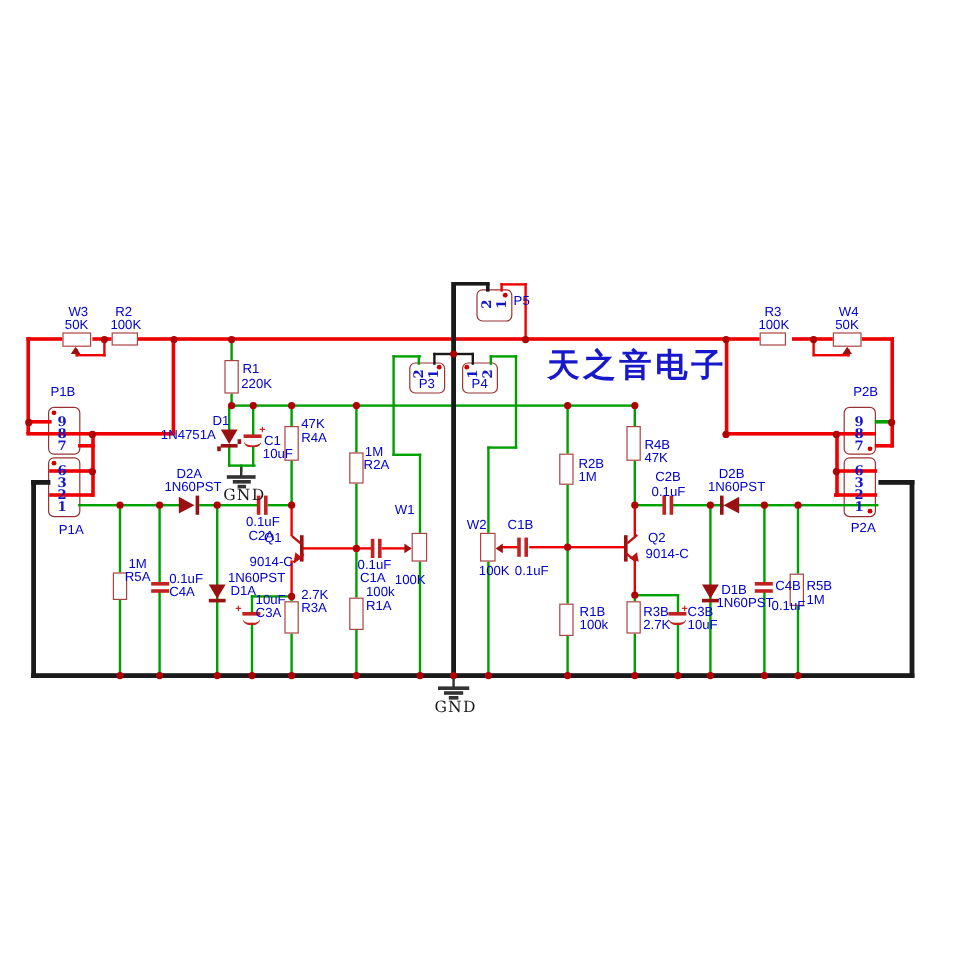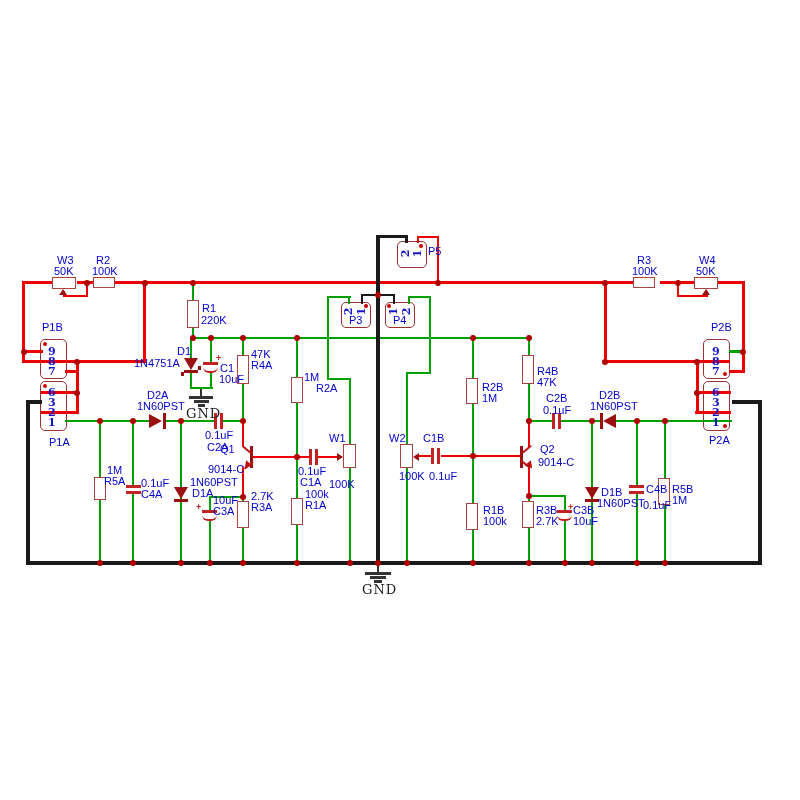--- a/index.html
+++ b/index.html
@@ -347,29 +347,29 @@
   <div class="lbl" style="left:696px;top:266px">50K</div>
   <div class="lbl" style="left:202px;top:303px">R1</div>
   <div class="lbl" style="left:201px;top:315px">220K</div>
   <div class="lbl" style="left:177px;top:346px">D1</div>
   <div class="lbl" style="left:134px;top:358px">1N4751A</div>
   <div class="lbl" style="left:220px;top:363px">C1</div>
   <div class="lbl" style="left:219px;top:374px">10uF</div>
   <div class="lbl" style="left:251px;top:349px">47K</div>
   <div class="lbl" style="left:251px;top:360px">R4A</div>
   <div class="lbl" style="left:304px;top:372px">1M</div>
-  <div class="lbl" style="left:316px;top:383px">R2A</div>
+  <div class="lbl" style="left:303px;top:383px">R2A</div>
   <div class="lbl" style="left:147px;top:390px">D2A</div>
   <div class="lbl" style="left:137px;top:401px">1N60PST</div>
   <div class="lbl" style="left:205px;top:430px">0.1uF</div>
   <div class="lbl" style="left:207px;top:442px">C2A</div>
 
   <div class="lbl" style="left:220px;top:444px;left:220px">Q1</div>
   <div class="lbl" style="left:208px;top:464px">9014-C</div>
-  <div class="lbl" style="left:329px;top:433px">W1</div>
+  <div class="lbl" style="left:329px;top:420px">W1</div>
   <div class="lbl" style="left:329px;top:479px">100K</div>
   <div class="lbl" style="left:298px;top:466px">0.1uF</div>
   <div class="lbl" style="left:300px;top:477px">C1A</div>
   <div class="lbl" style="left:305px;top:489px">100k</div>
   <div class="lbl" style="left:305px;top:500px">R1A</div>
   <div class="lbl" style="left:251px;top:491px">2.7K</div>
   <div class="lbl" style="left:251px;top:502px">R3A</div>
   <div class="lbl" style="left:213px;top:495px">10uF</div>
   <div class="lbl" style="left:213px;top:506px">C3A</div>
   <div class="lbl" style="left:190px;top:477px">1N60PST</div>
@@ -398,14 +398,15 @@
   <div class="lbl" style="left:536px;top:516px">2.7K</div>
   <div class="lbl" style="left:573px;top:505px">C3B</div>
   <div class="lbl" style="left:573px;top:516px">10uF</div>
   <div class="lbl" style="left:601px;top:487px">D1B</div>
   <div class="lbl" style="left:597px;top:498px">1N60PST</div>
   <div class="lbl" style="left:646px;top:484px">C4B</div>
   <div class="lbl" style="left:643px;top:500px">0.1uF</div>
   <div class="lbl" style="left:672px;top:484px">R5B</div>
   <div class="lbl" style="left:672px;top:495px">1M</div>
 
+  <div class="title" style="left:456px;top:290px">天之音电子</div>
 
 </div>
 
 </body></html>

